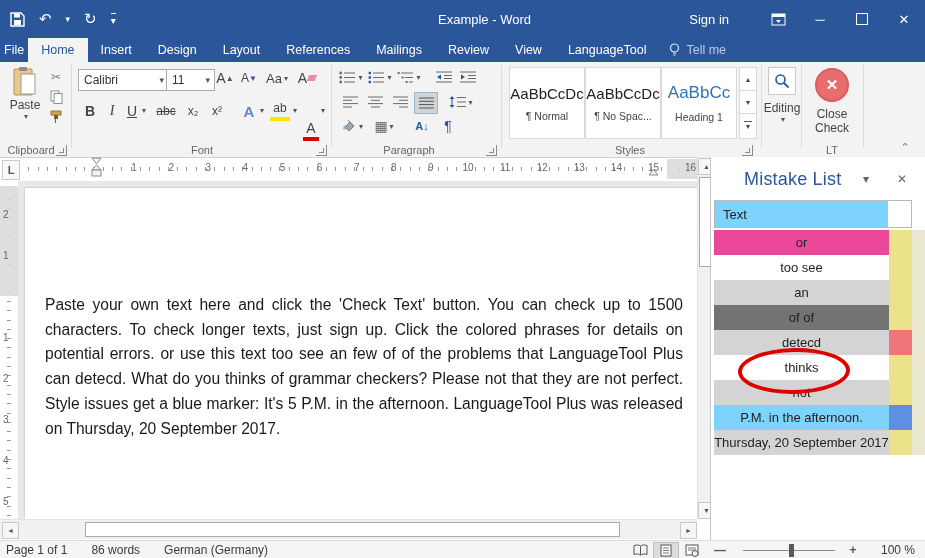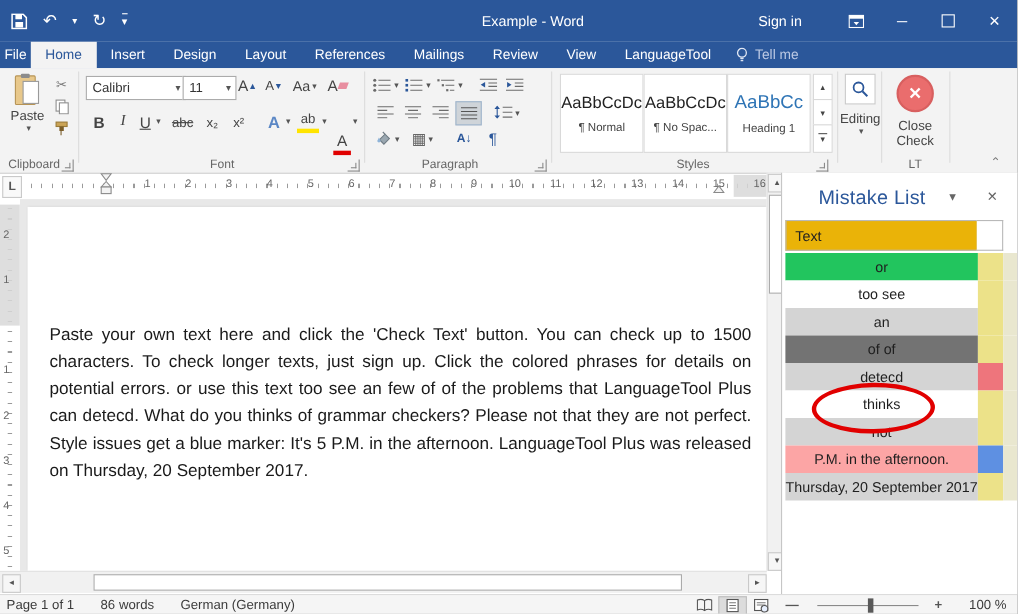--- a/index.html
+++ b/index.html
@@ -57,21 +57,21 @@
   
   .vsb{position:absolute;left:697px;top:157px;width:17px;height:362px;background:#f1f1f1;border-left:1px solid #e3e3e3;}
   .sbarrow{position:absolute;width:15px;height:15px;background:#f6f6f6;border:1px solid #c9c9c9;color:#555;font-size:7px;display:flex;align-items:center;justify-content:center;}
   .vthumb{position:absolute;left:1px;top:20px;width:13px;height:88px;background:#fff;border:1px solid #ababab;}
   .hsb{position:absolute;left:0;top:519px;width:697px;height:19px;background:#f1f1f1;border-top:1px solid #e3e3e3;}
   .hthumb{position:absolute;left:85px;top:2px;width:533px;height:13px;background:#fff;border:1px solid #ababab;}
   
   .panel{position:absolute;left:710px;top:157px;width:215px;height:383px;background:#fff;border-left:1px solid #c6c6c6;}
   .ptitle{position:absolute;left:33px;top:12px;font-size:18px;color:#2b579a;letter-spacing:.2px;}
   .picon{position:absolute;top:15px;color:#666;font-size:12px;}
-  .thead{position:absolute;left:3px;top:43px;width:175px;height:28px;background:#eab308;border:1px solid #b9b9b9;display:flex;align-items:center;padding-left:8px;box-sizing:border-box;font-size:13px;color:#222;}
+  .thead{position:absolute;left:3px;top:43px;width:175px;height:28px;background:#7dd3fc;border:1px solid #b9b9b9;display:flex;align-items:center;padding-left:8px;box-sizing:border-box;font-size:13px;color:#222;}
   .thead2{position:absolute;left:177px;top:43px;width:24px;height:28px;background:#fff;border:1px solid #b9b9b9;border-left:none;box-sizing:border-box;}
   .mrows{position:absolute;left:3px;top:73px;width:212px;}
   .mrow{position:relative;height:25px;display:flex;}
   .mtext{width:175px;display:flex;align-items:center;justify-content:center;font-size:13px;color:#1f1f1f;}
   .mstrip{width:23px;}
   .mpale{width:13px;background:#e9e7cf;}
   .ellipse{position:absolute;left:24px;top:-7px;width:104px;height:38px;border:4px solid #e10000;border-radius:50%;transform:rotate(-1deg);z-index:5;}
   
   .statusbar{position:absolute;left:0;top:540px;width:925px;height:18px;background:#f5f5f5;border-top:1px solid #dcdcdc;font-size:12px;color:#3b3b3b;display:flex;align-items:center;}
   .stitem{padding:0 12px;}
@@ -472,21 +472,21 @@
   </div>
 
   <div class="panel">
     <div class="ptitle">Mistake List</div>
     <span class="picon" style="left:152px">▾</span>
     <span class="picon" style="left:186px">✕</span>
     <div class="thead">Text</div>
     <div class="thead2"></div>
     <div class="mrows" id="mrows">
         <div class="mrow">
-          <span class="mtext" style="background: #22c55e;">or</span>
+          <span class="mtext" style="background: #ec4899;">or</span>
           <span class="mstrip" style="background: rgb(236, 226, 137);"></span>
           <span class="mpale" style="background: rgb(233, 231, 207);"></span>
         </div>
         <div class="mrow">
           <span class="mtext" style="background: rgb(255, 255, 255);">too see</span>
           <span class="mstrip" style="background: rgb(236, 226, 137);"></span>
           <span class="mpale" style="background: rgb(233, 231, 207);"></span>
         </div>
         <div class="mrow">
           <span class="mtext" style="background: rgb(212, 212, 212);">an</span>
@@ -508,21 +508,21 @@
           <span class="mstrip" style="background: rgb(236, 226, 137);"></span>
           <span class="mpale" style="background: rgb(233, 231, 207);"></span>
           <span class="ellipse" style="border-color: rgb(225, 0, 0);"></span>
         </div>
         <div class="mrow">
           <span class="mtext" style="background: rgb(212, 212, 212);">not</span>
           <span class="mstrip" style="background: rgb(236, 226, 137);"></span>
           <span class="mpale" style="background: rgb(233, 231, 207);"></span>
         </div>
         <div class="mrow">
-          <span class="mtext" style="background: #fca5a5;">P.M. in the afternoon.</span>
+          <span class="mtext" style="background: #7dd3fc;">P.M. in the afternoon.</span>
           <span class="mstrip" style="background: rgb(94, 144, 226);"></span>
           <span class="mpale" style="background: rgb(233, 231, 207);"></span>
         </div>
         <div class="mrow">
           <span class="mtext" style="background: rgb(212, 212, 212);">Thursday, 20 September 2017</span>
           <span class="mstrip" style="background: rgb(236, 226, 137);"></span>
           <span class="mpale" style="background: rgb(233, 231, 207);"></span>
         </div>
       </div>
   </div>

